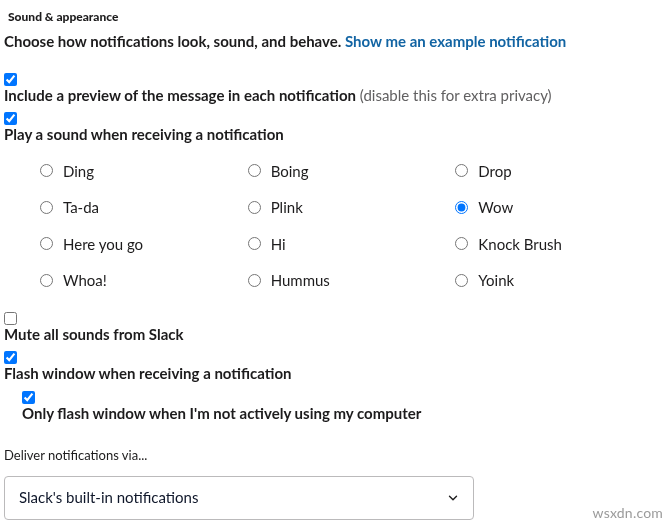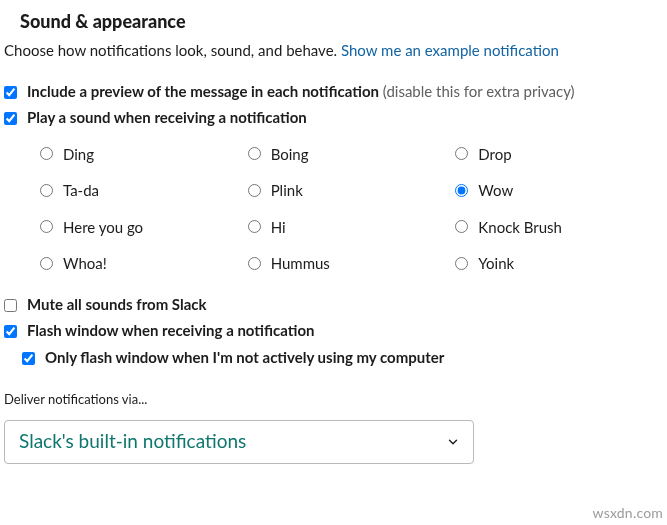--- a/index.html
+++ b/index.html
@@ -7,36 +7,38 @@
       font-family: "Lato", "Helvetica Neue", Helvetica, Arial, sans-serif;
       font-size: 15px;
       color: #1d1c1d;
       margin: 0;
       padding: 4px 4px 8px 4px;
       width: 667px;
       overflow: hidden;
       line-height: 1.5;
     }
     h2.section-title {
-      font-size: 18px;
+      font-size: 12px;
       font-weight: 900;
-      margin: 4px 0 4px 16px;
+      margin: 4px 0 4px 4px;
     }
     .section-desc {
       margin: 0 0 18px 0;
       color: #1d1c1d;
+      font-weight: bold;
     }
     .section-desc a {
       color: #1264a3;
       text-decoration: none;
     }
     .option-row {
       display: flex;
       align-items: baseline;
       margin: 4px 0;
+      flex-direction: column;
     }
     .option-row.nested { margin-left: 18px; }
     .check {
       margin: 0 10px 0 0;
       flex: none;
       position: relative;
       top: 2px;
     }
     .option-label { cursor: pointer; }
     .option-label strong { font-weight: 700; }
@@ -67,22 +69,22 @@
       position: relative;
       width: 470px;
     }
     .select {
       width: 100%;
       height: 44px;
       border: 1px solid #bbbabb;
       border-radius: 4px;
       background: #fff;
       font-family: inherit;
-      font-size: 19px;
-      color: #0f766e;
+      font-size: 15px;
+      color: #0f172a;
       padding: 0 40px 0 14px;
       display: flex;
       align-items: center;
       cursor: pointer;
     }
     .chevron {
       position: absolute;
       right: 14px;
       top: 50%;
       transform: translateY(-50%);

